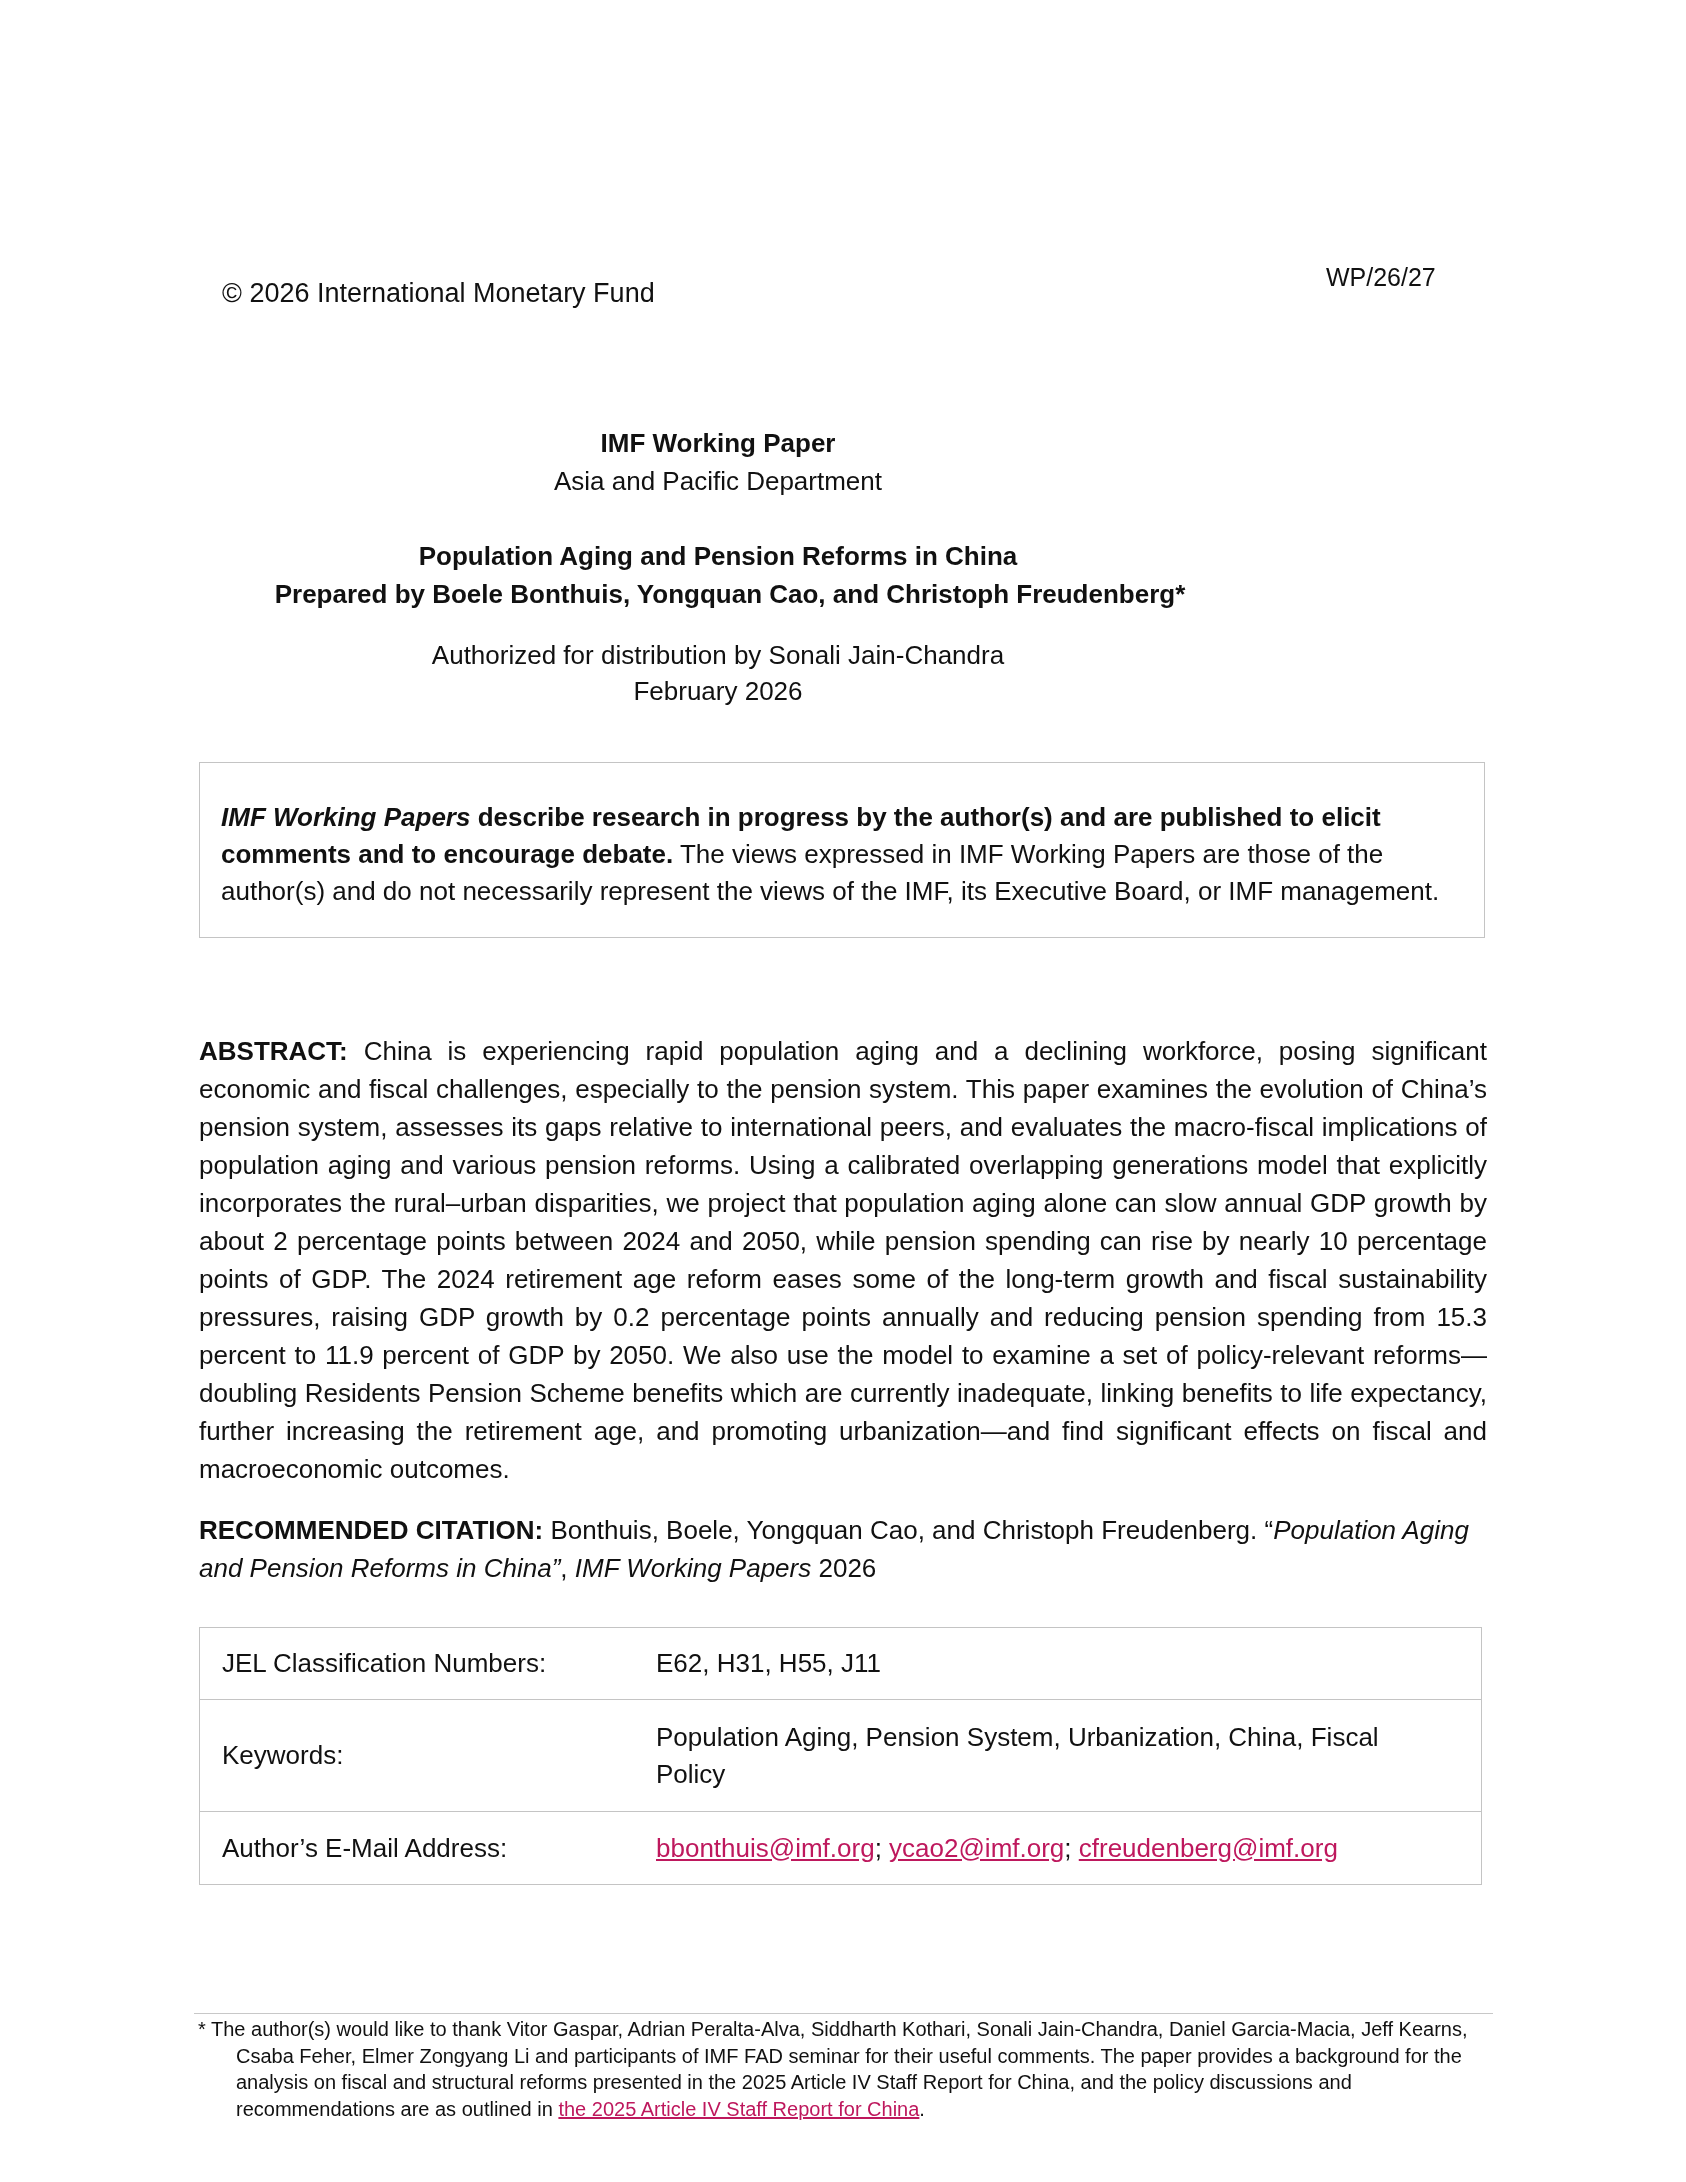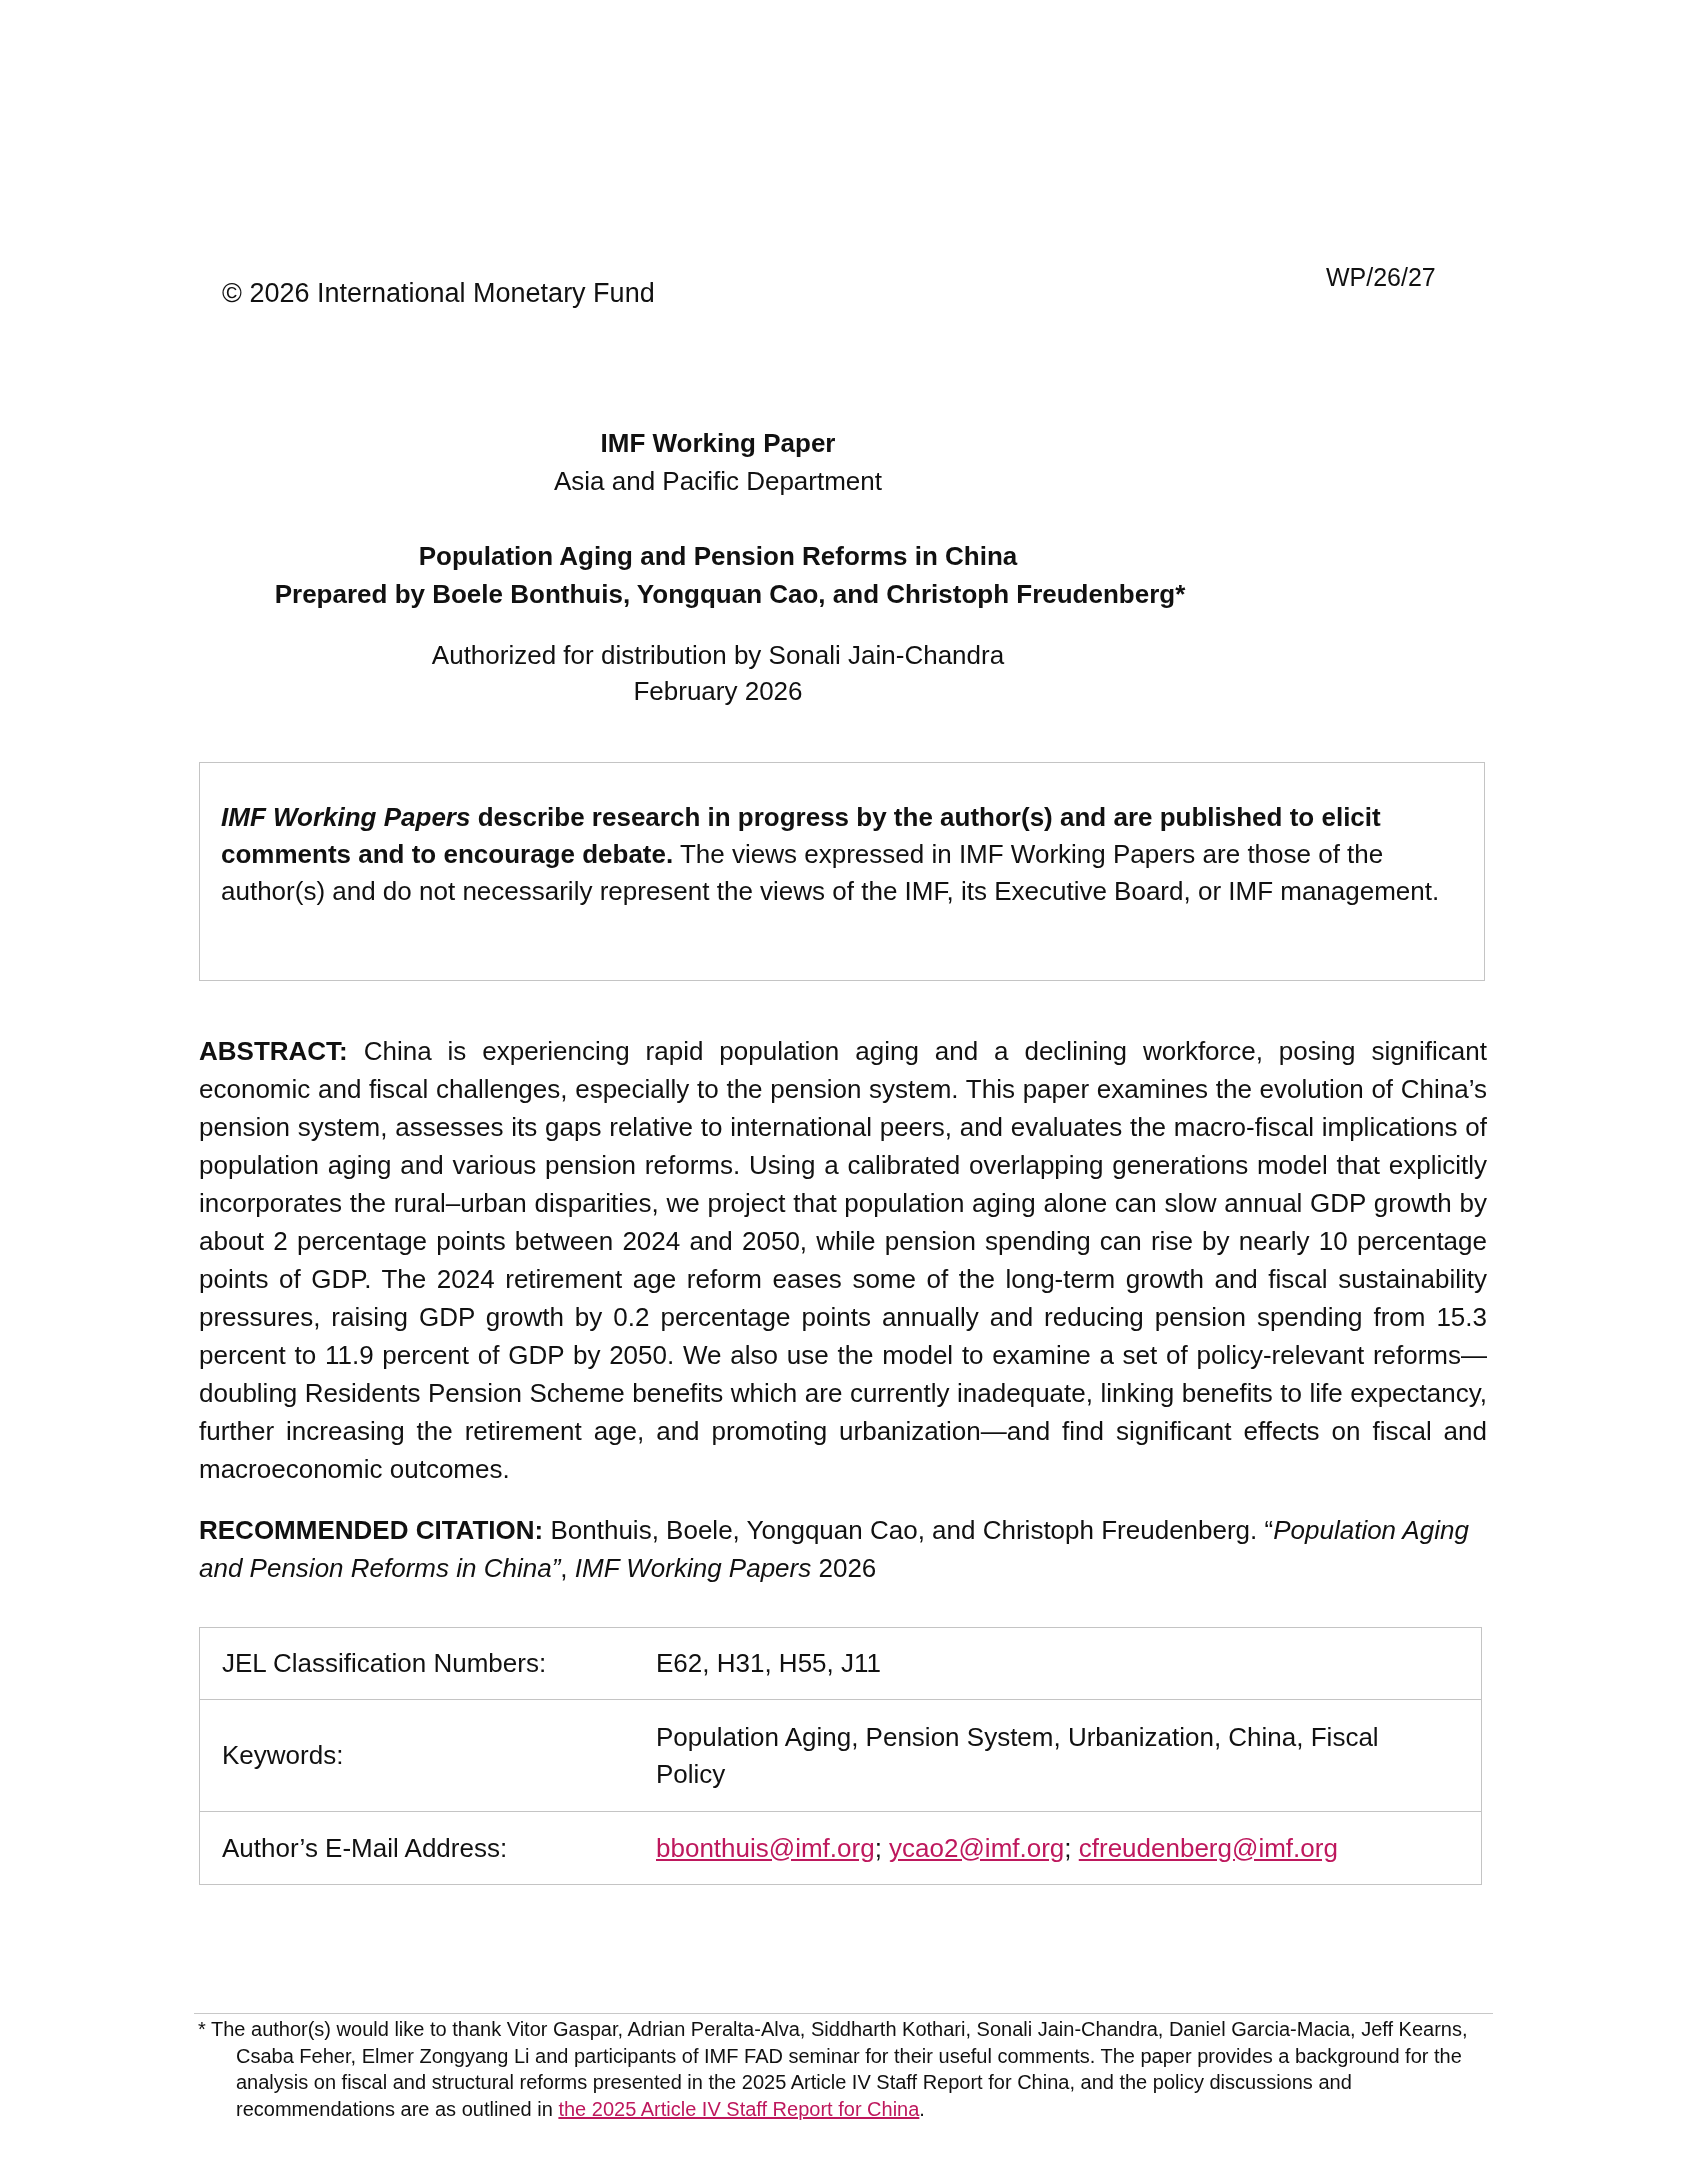--- a/index.html
+++ b/index.html
@@ -10,21 +10,21 @@
   .wp { left: 1326px; top: 262px; font-size: 25px; line-height: 31px; white-space: nowrap; }
   .center-block { left: 0; width: 1436px; text-align: center; font-size: 26px; white-space: nowrap; }
   .bold { font-weight: bold; }
   .l1 { top: 428px; line-height: 31px; }
   .l2 { top: 466px; line-height: 31px; }
   .l3 { top: 541px; line-height: 31px; }
   .l4 { top: 579px; line-height: 31px; margin-left: 12px; }
   .l5 { top: 640px; line-height: 31px; }
   .l6 { top: 676px; line-height: 31px; }
 
-  .disclaimer { left: 199px; top: 762px; width: 1286px; height: 219px;
+  .disclaimer { left: 199px; top: 762px; width: 1286px; height: 176px;
                 border: 1.4px solid #c4c4c4; box-sizing: border-box; }
   .disclaimer-text { position: absolute; left: 21px; top: 36px; width: 1255px;
                      font-size: 26px; line-height: 37px; }
 
   .abstract { left: 199px; top: 1032px; width: 1288px; font-size: 26px; line-height: 38px;
               text-align: justify; }
 
   .citation { left: 199px; top: 1511px; width: 1288px; font-size: 26px; line-height: 38px; }
 
   .meta-table { left: 199px; top: 1627px; width: 1283px; border-collapse: collapse;

